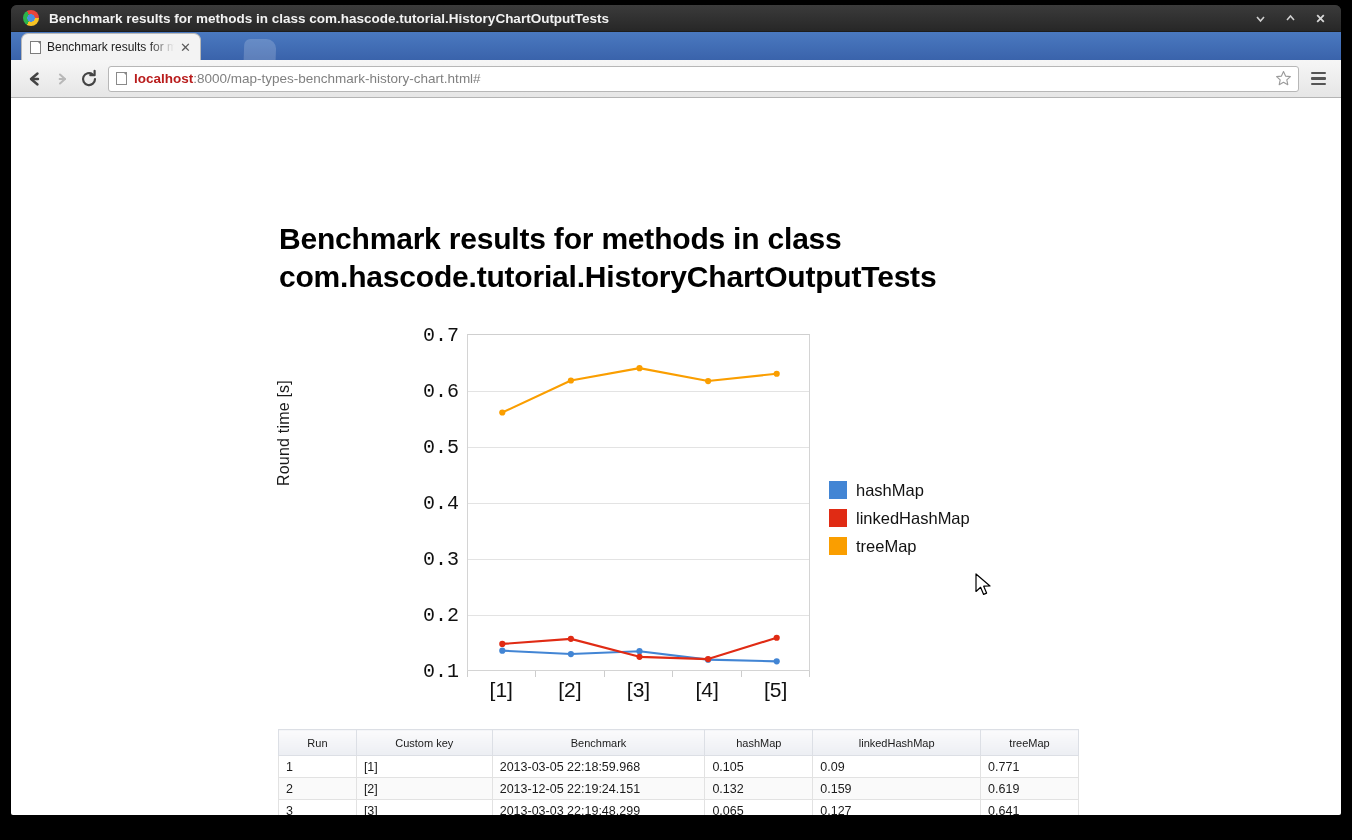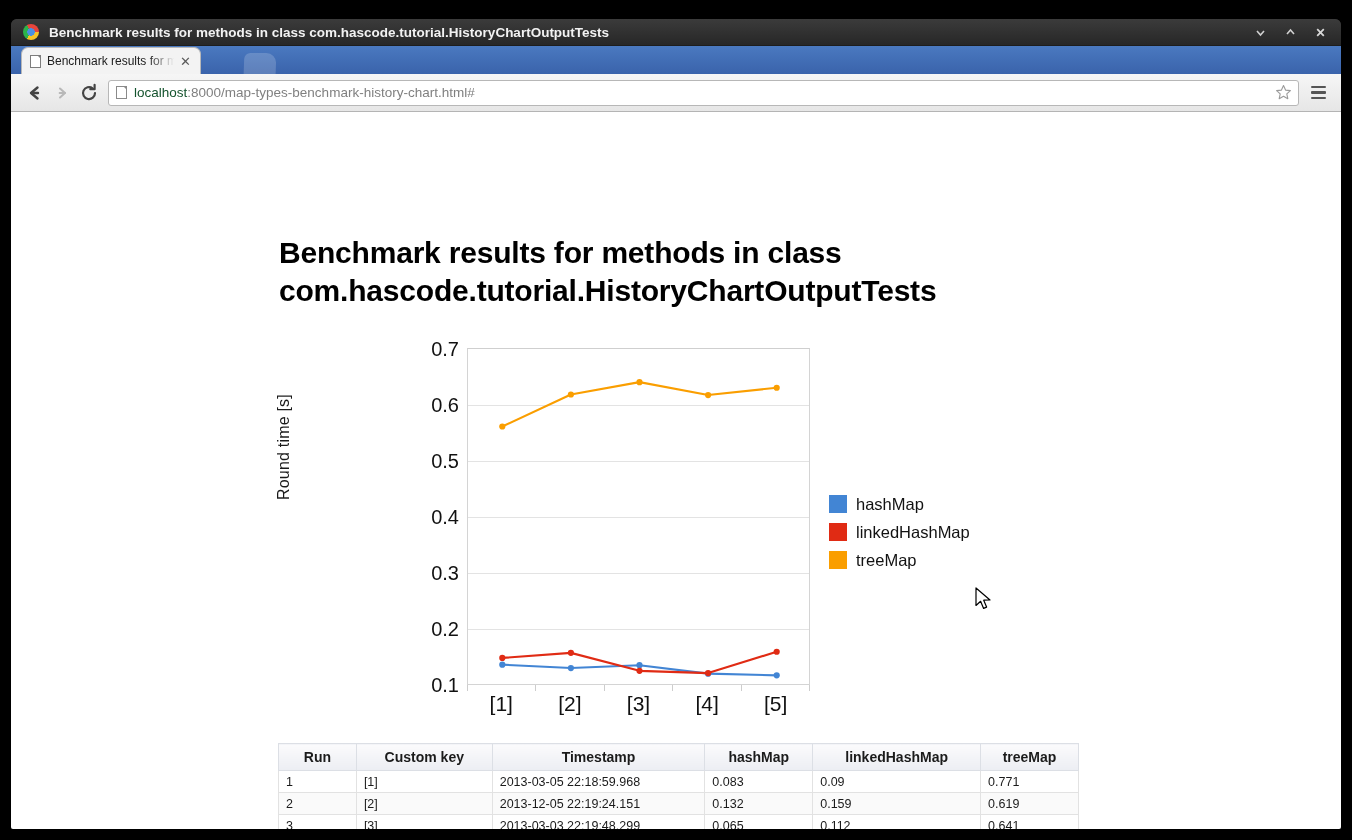--- a/index.html
+++ b/index.html
@@ -6,21 +6,21 @@
   html, body {
     width: 1352px; height: 840px;
     background: #000000;
     font-family: "Liberation Sans", sans-serif;
     overflow: hidden;
   }
 
   
   #window {
     position: absolute;
-    left: 11px; top: 19px;
+    left: 11px; top: 5px;
     width: 1330px; height: 810px;
     background: #2b2b2b;
     border-radius: 6px 6px 2px 2px;
     box-shadow: 0 2px 6px rgba(0,0,0,.8);
     overflow: hidden;
     display: flex;
     flex-direction: column;
   }
 
   
@@ -173,21 +173,21 @@
     position: relative;
   }
   #omnibox .page-icon2:after {
     content: "";
     position: absolute;
     right: -1px; top: -1px;
     border-left: 4px solid transparent;
     border-top: 4px solid #8a8a8a;
   }
   #url { font-size: 13.5px; color: #808080; white-space: nowrap; flex: 1 1 auto; }
-  #url .host { color: #14532d; font-weight: normal; }
+  #url .host { color: #b91c1c; font-weight: bold; }
   #star { flex: 0 0 auto; width: 18px; height: 18px; display:flex; align-items:center; justify-content:center;}
   #menu-btn {
     flex: 0 0 auto;
     width: 26px; height: 26px;
     display: flex; flex-direction: column;
     align-items: center; justify-content: center;
     gap: 3px;
   }
   #menu-btn i { display:block; width: 15px; height: 2.5px; background: #555; border-radius: 1px; }
 
@@ -222,21 +222,21 @@
     transform: rotate(-90deg);
     transform-origin: left top;
     font-size: 16px;
     color: #1a1a1a;
     white-space: nowrap;
     letter-spacing: .2px;
   }
   #yticks {
     position: absolute;
     left: 130px; top: 0;
-    width: 50px; height: 345px;
+    width: 50px; height: 345px; font-family: Liberation Mono, monospace;
   }
   #yticks div {
     position: absolute;
     right: 0;
     font-size: 20px;
     color: #111;
     transform: translateY(-50%);
     white-space: nowrap;
   }
   #plot {
@@ -297,22 +297,22 @@
     position: absolute;
     left: 267px; top: 631px;
     width: 801px;
     border-collapse: collapse;
     font-size: 12.5px;
     color: #111;
   }
   #result-table th {
     background: linear-gradient(#fbfbfc, #eceef3);
     border: 1px solid #dcdfe5;
-    font-size: 14px;
-    font-weight: bold;
+    font-size: 11px;
+    font-weight: normal;
     padding: 5px 6px;
     text-align: center;
     color: #1b1b1b;
     height: 26px;
   }
   #result-table td {
     border: 1px solid #e2e2e2;
     padding: 3px 7px;
     height: 22px;
     text-align: left;
@@ -492,49 +492,49 @@
           <col id="col-key">
           <col id="col-ts">
         <col id="col-hm">
           <col id="col-lhm">
           <col id="col-tm">
       </colgroup>
       <thead>
         <tr>
           <th>Run</th>
           <th>Custom key</th>
-          <th>Timestamp</th>
+          <th>Benchmark</th>
           <th>hashMap</th>
           <th>linkedHashMap</th>
           <th>treeMap</th>
         </tr>
       </thead>
       <tbody id="table-body">
           <tr>
             <td>1</td>
             <td>[1]</td>
             <td>2013-03-05 22:18:59.968</td>
-            <td>0.083</td>
+            <td>0.105</td>
             <td>0.09</td>
             <td>0.771</td>
           </tr>
           <tr class="alt">
             <td>2</td>
             <td>[2]</td>
             <td>2013-12-05 22:19:24.151</td>
             <td>0.132</td>
             <td>0.159</td>
             <td>0.619</td>
           </tr>
           <tr>
             <td>3</td>
             <td>[3]</td>
             <td>2013-03-03 22:19:48.299</td>
             <td>0.065</td>
-            <td>0.112</td>
+            <td>0.127</td>
             <td>0.641</td>
           </tr>
         </tbody>
     </table>
 
     <div id="cursor">
       <svg width="20" height="26" viewBox="0 0 20 26">
         <path d="M1 1 L1 18.5 L5.6 14.3 L8.6 21.4 L11.6 20.1 L8.7 13.2 L15 13 Z" fill="#ffffff" stroke="#000000" stroke-width="1.2" stroke-linejoin="round"></path>
       </svg>
     </div>

